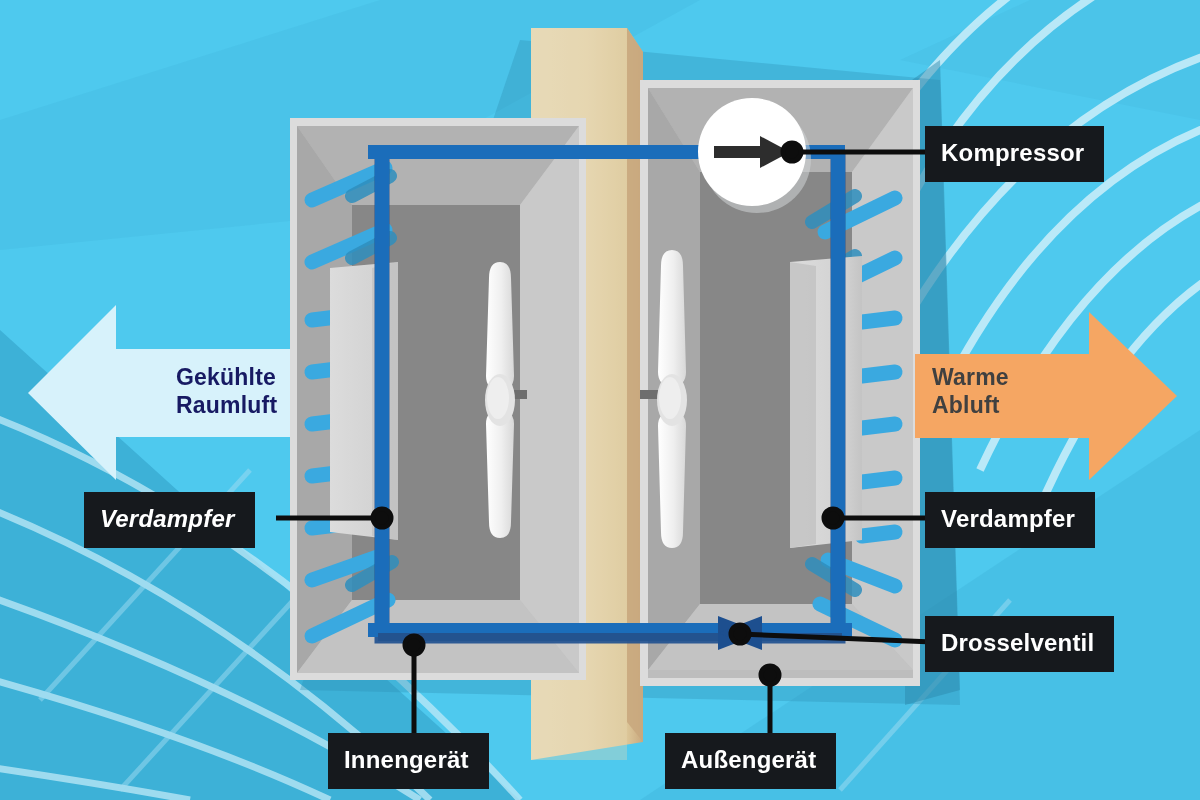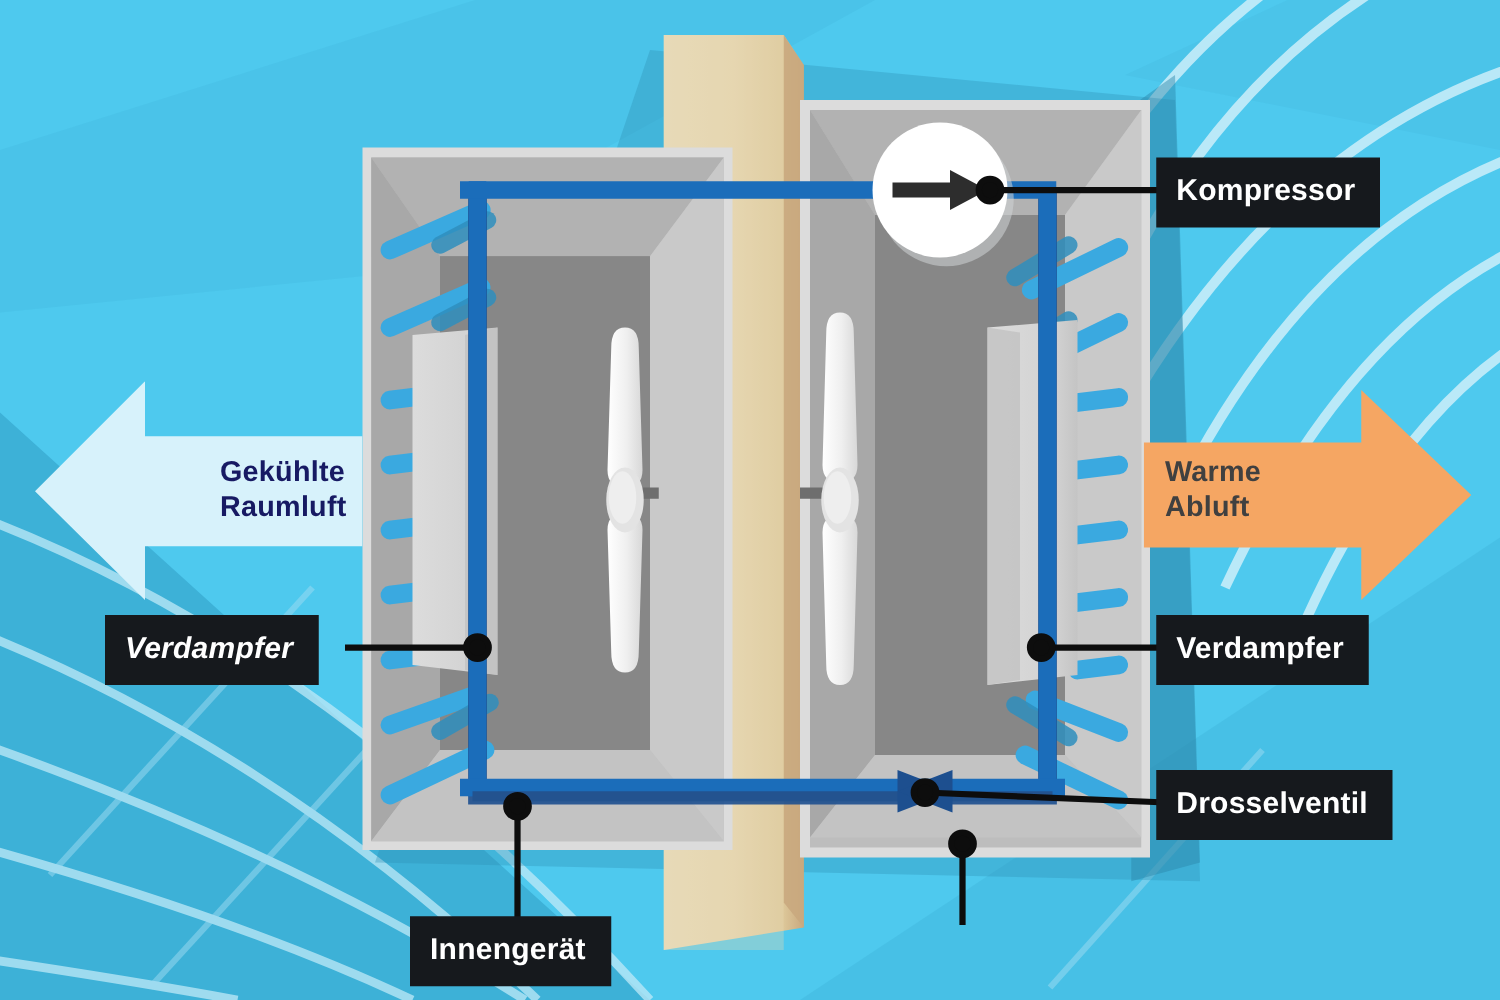--- a/index.html
+++ b/index.html
@@ -285,14 +285,15 @@
       <line x1="770" y1="675" x2="770" y2="740"></line>
       <circle cx="770" cy="675" r="9"></circle>
     </g>
   </svg>
 
   <div class="callout" id="lbl-kompressor">Kompressor</div>
   <div class="callout" id="lbl-kondensator">Verdampfer</div>
   <div class="callout" id="lbl-drosselventil">Drosselventil</div>
   <div class="callout" id="lbl-verdampfer">Verdampfer</div>
   <div class="callout" id="lbl-innengeraet">Innengerät</div>
+  <div class="callout" id="lbl-aussengeraet">Außengerät</div>
 
 </div>
 
 </body></html>

